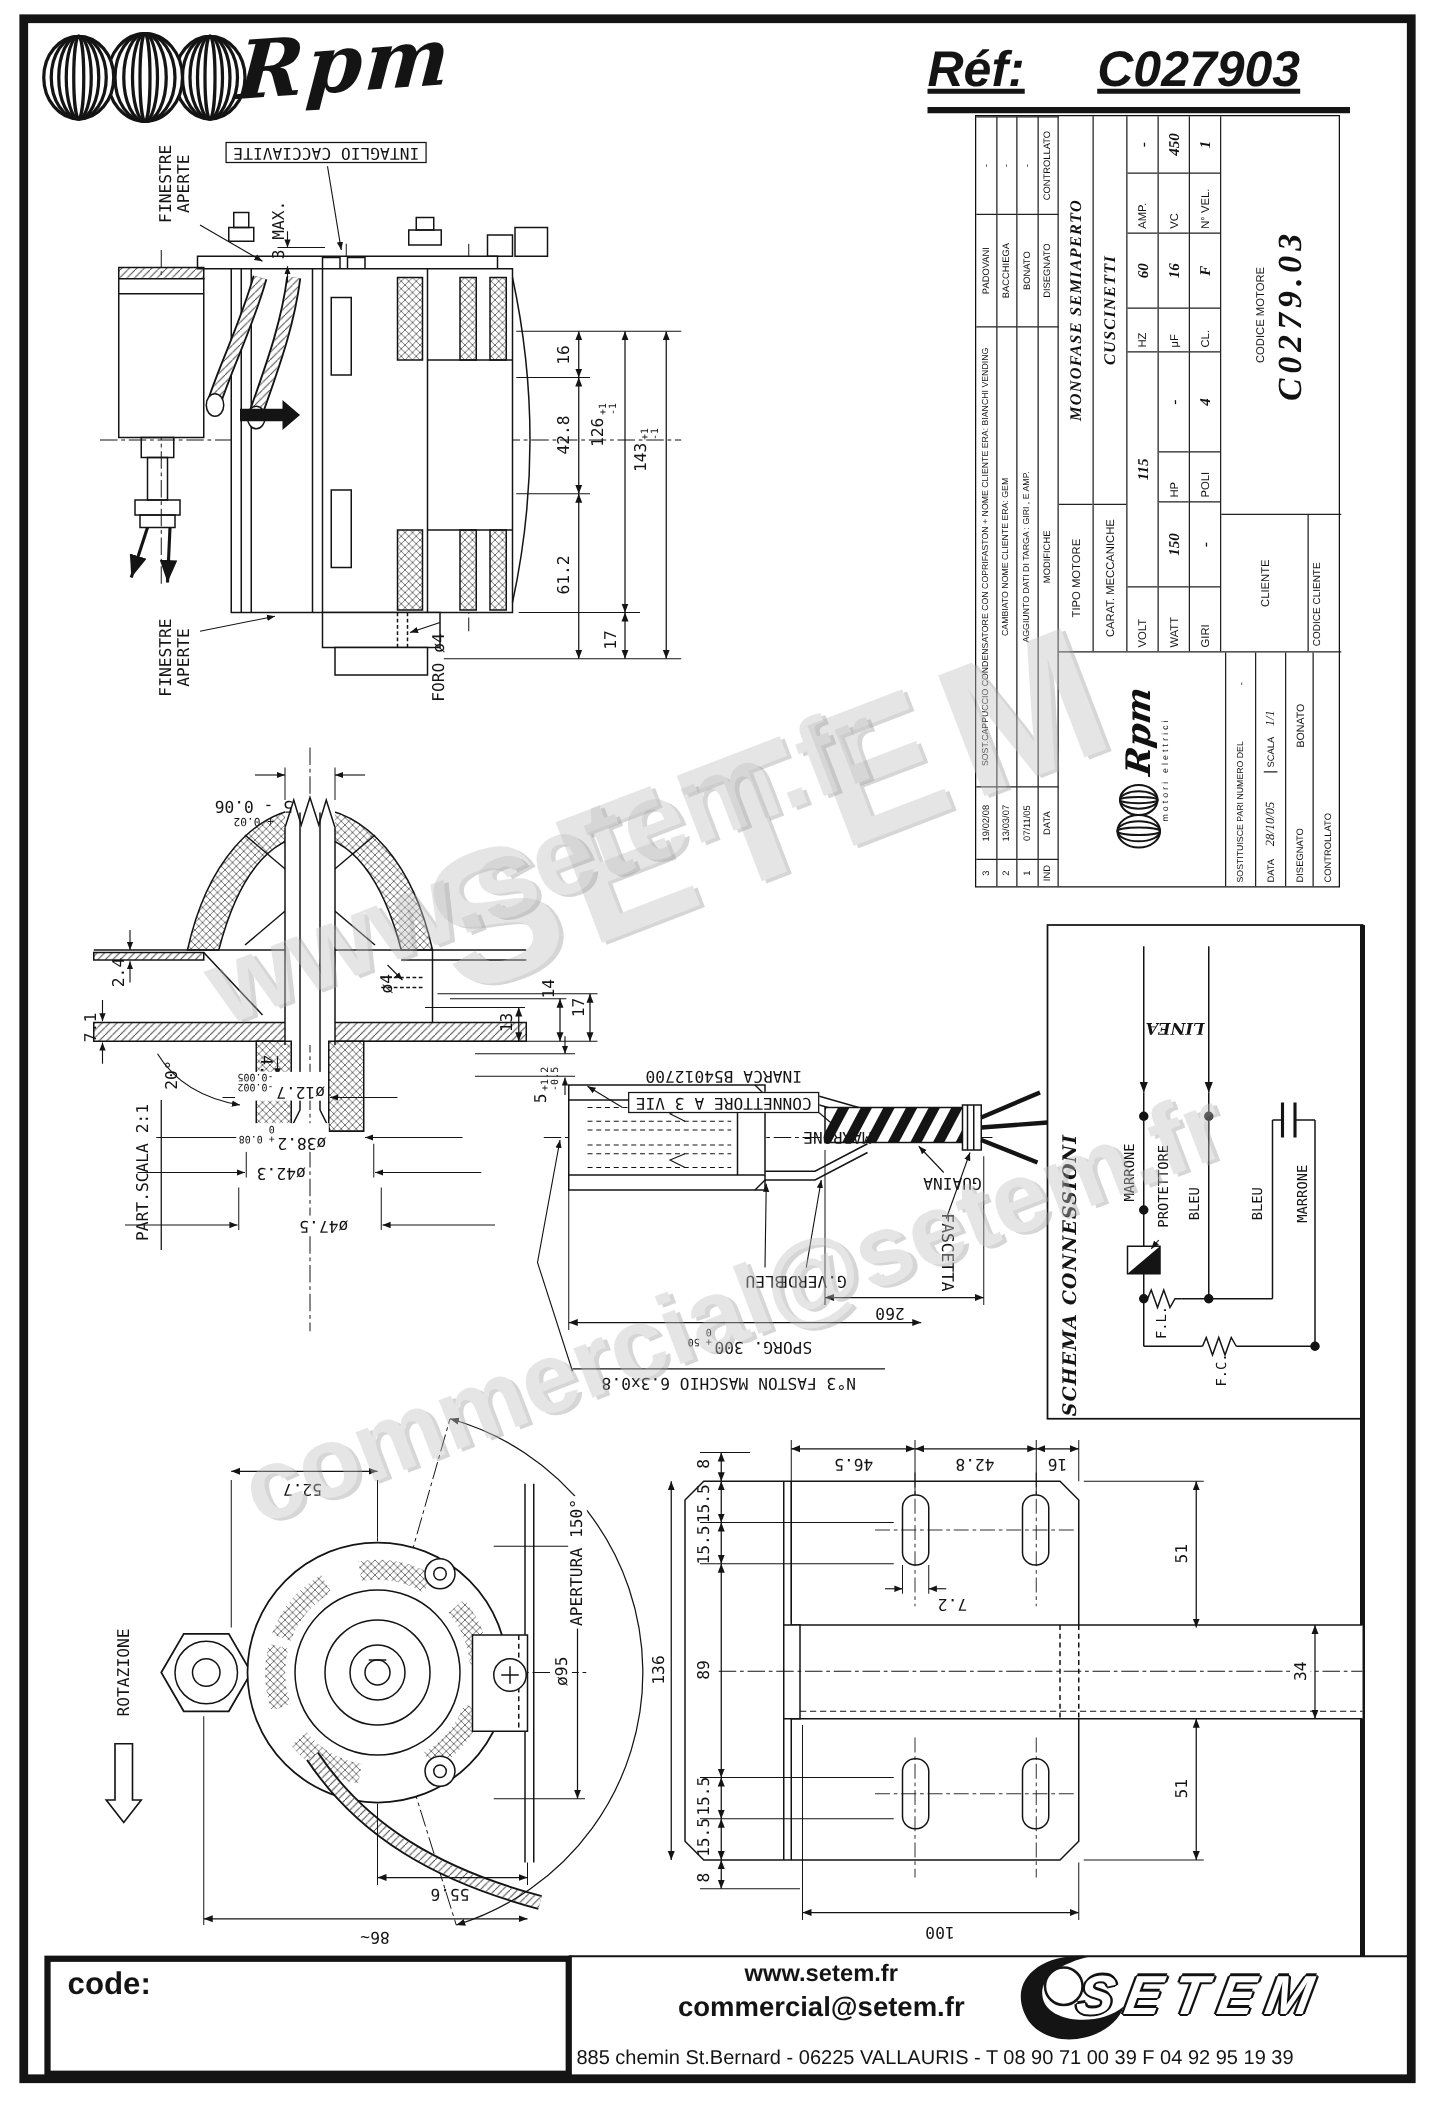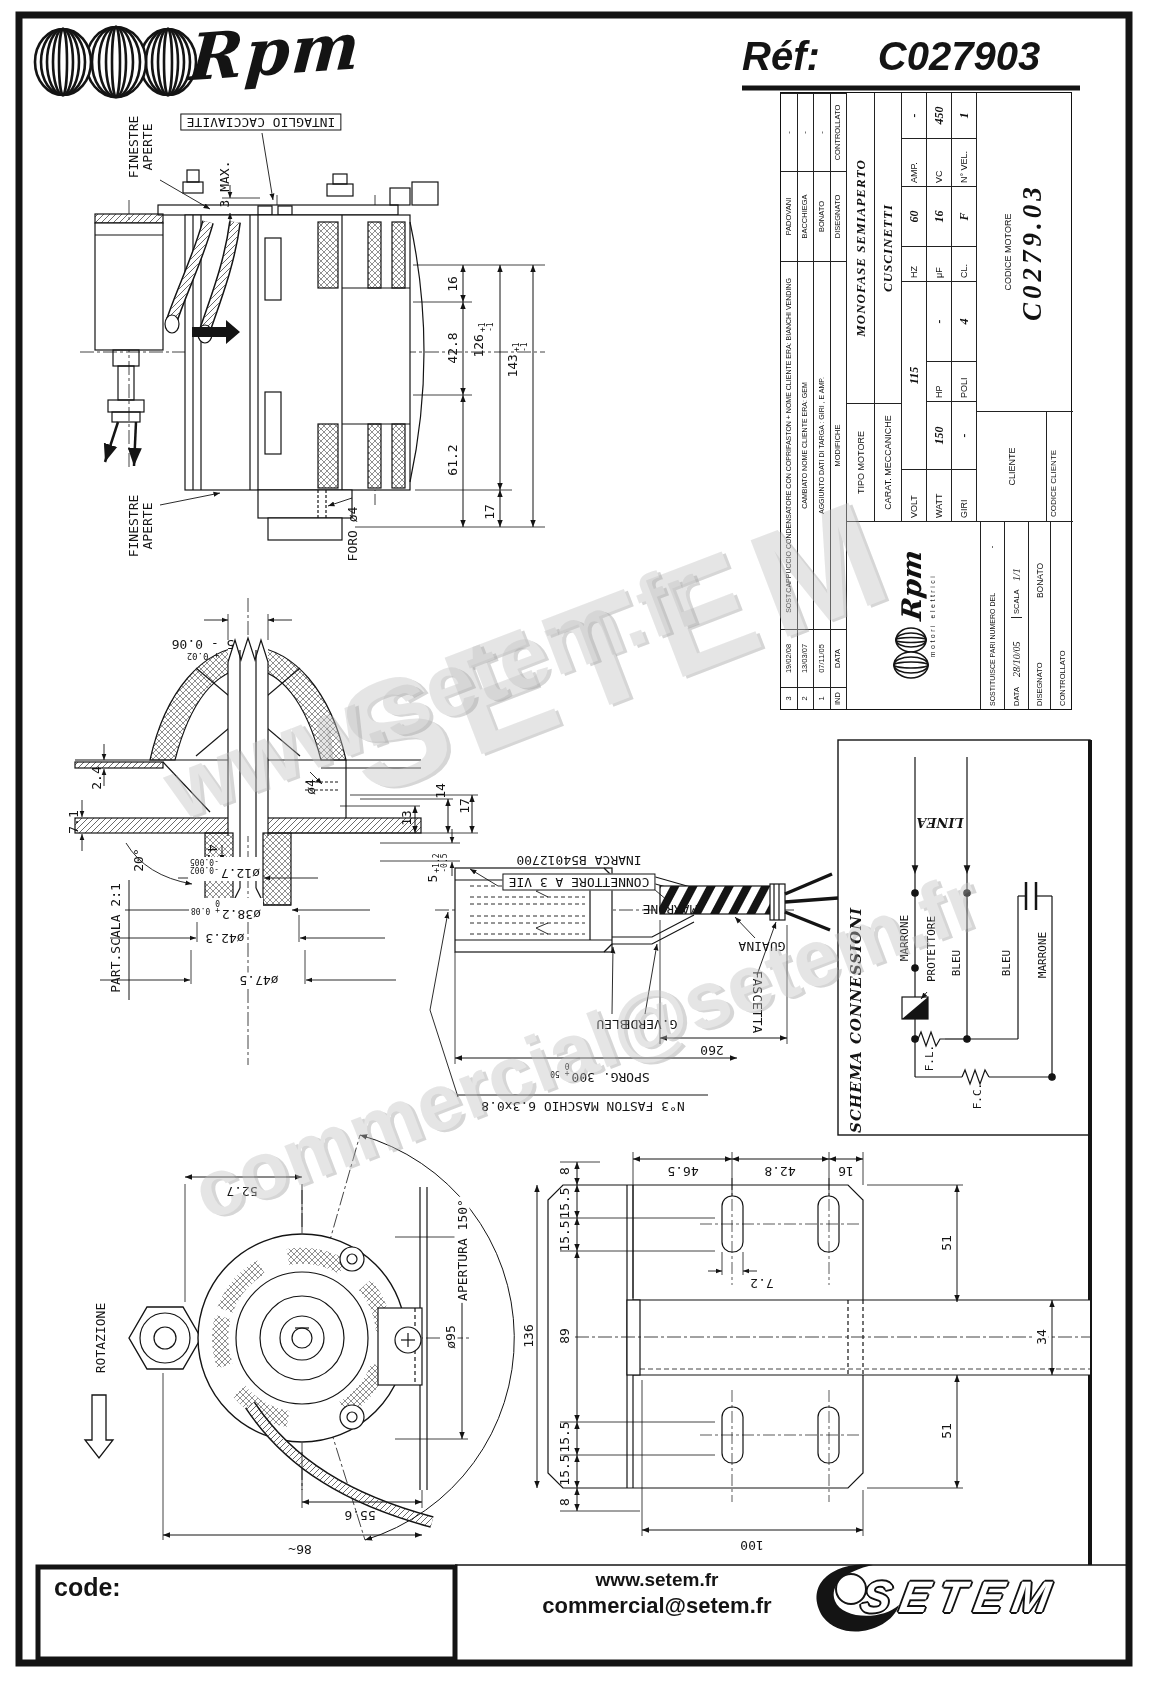--- a/index.html
+++ b/index.html
@@ -14,21 +14,21 @@
   .s11{font-size:11px;}
   .bgw{background:#fff;padding:0 2px;}
   .box{border:1.4px solid #141414;padding:0 5px;background:#fff;}
   .tol{display:inline-flex;flex-direction:column;font-size:8px;line-height:8px;vertical-align:-2px;margin-left:2px;text-align:left;}
   .ital{font-style:italic;font-family:"Liberation Serif",serif;}
   .schtitle{font:italic bold 15px "DejaVu Serif",serif;letter-spacing:1px;}
   
   .rpmbig{position:absolute;left:190px;top:14px;z-index:3;font:italic bold 64px "DejaVu Serif",serif;
           transform:rotate(-4deg) skewX(-8deg);letter-spacing:2px;}
   .ref{position:absolute;left:742px;top:34px;width:340px;display:flex;gap:58px;z-index:3;
-       font:italic bold 40px "Liberation Sans",sans-serif;}
+       font:italic bold 40px "Liberation Sans",sans-serif;text-decoration:underline;}
   .codebox{position:absolute;left:38px;top:1567px;width:417px;height:92px;z-index:3;text-decoration:underline;}
   .codelbl{position:absolute;left:16px;top:6px;font:bold 25px "Liberation Sans",sans-serif;}
   .codeval{position:absolute;left:60px;top:26px;width:350px;text-align:center;font:bold 48px "Liberation Sans",sans-serif;letter-spacing:1px;}
   .www{position:absolute;left:657px;top:1580px;transform:translate(-50%,-50%);font:bold 19px "Liberation Sans",sans-serif;z-index:3;}
   .mail{position:absolute;left:657px;top:1606px;transform:translate(-50%,-50%);font:bold 22px "Liberation Sans",sans-serif;z-index:3;}
   .addr{position:absolute;left:748px;top:1647px;transform:translate(-50%,-50%);font:16px "Liberation Sans",sans-serif;z-index:3;white-space:nowrap;}
   .setemtxt{position:absolute;left:862px;top:1572px;z-index:3;font:italic 900 44px "Liberation Sans",sans-serif;
             transform:skewX(-10deg);letter-spacing:9px;color:#fff;
             text-shadow:-2px 0 #111,2px 0 #111,0 -2px #111,0 2px #111,-1px -1px #111,1px 1px #111,-1px 1px #111,1px -1px #111;}
   
@@ -658,19 +658,20 @@
       </div>
     </div>
   </div>
 </div>
 
 <div class="codebox">
   <div class="codelbl">code:</div>
 </div>
 <div class="www">www.setem.fr</div>
 <div class="mail">commercial@setem.fr</div>
+<div class="addr">885 chemin St.Bernard  -  06225 VALLAURIS  -  T 08 90 71 00 39   F 04 92 95 19 39</div>
 <div class="setemtxt">SETEM</div>
 
 <div class="wm" style="left:330px;top:560px;font-size:150px;letter-spacing:12px;transform:rotate(-21deg)">SETEM</div>
 <div class="wm" style="left:150px;top:640px;font-size:88px;transform:rotate(-21deg)">www.setem.fr</div>
 <div class="wm" style="left:170px;top:1000px;font-size:80px;transform:rotate(-21deg)">commercial@setem.fr</div>
 
 </div>
 
 </body></html>

